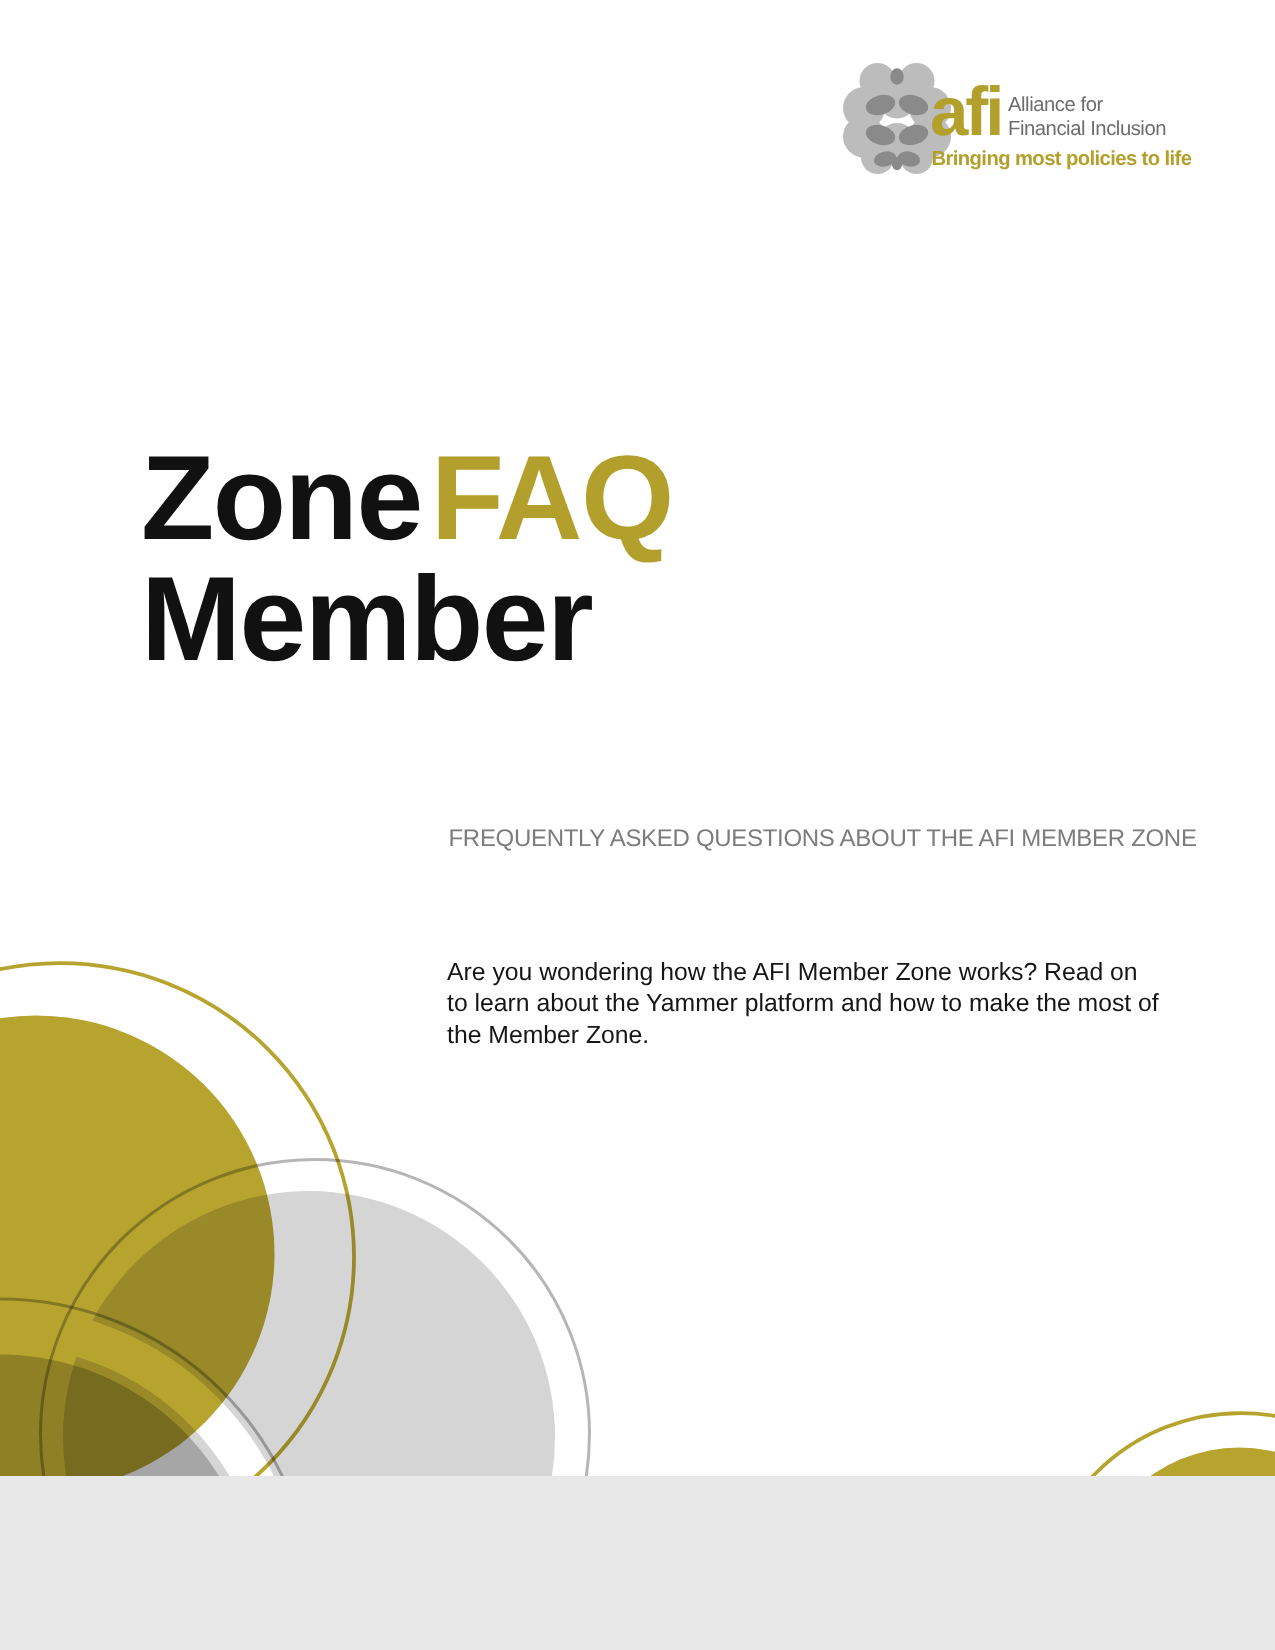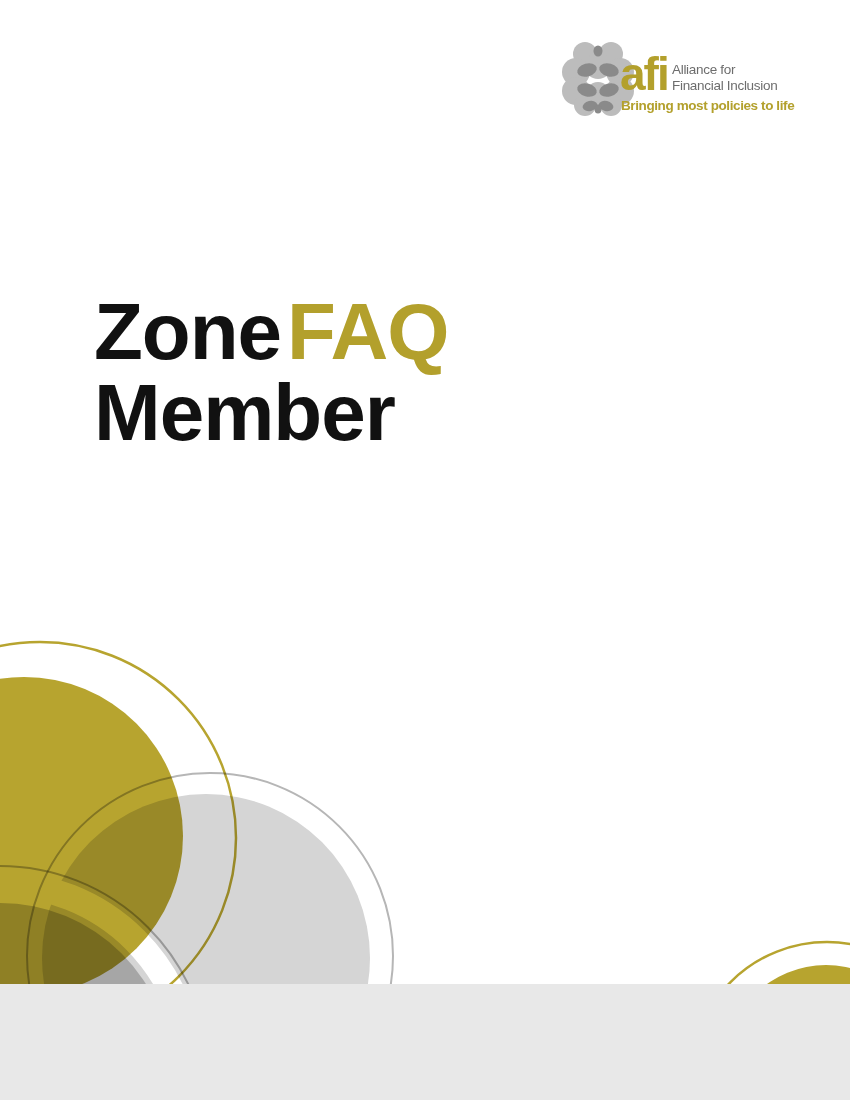--- a/index.html
+++ b/index.html
@@ -126,15 +126,17 @@
       <div>Financial Inclusion</div>
     </div>
     <div class="logo-tagline">Bringing most policies to life</div>
   </div>
 
   <div class="title">
     <div><span>Zone</span><span class="gold">FAQ</span></div>
     <div>Member</div>
   </div>
 
+  <div class="subtitle">FREQUENTLY ASKED QUESTIONS ABOUT THE AFI MEMBER ZONE</div>
 
+  <div class="intro">Are you wondering how the AFI Member Zone works? Read on to learn about the Yammer platform and how to make the most of the Member Zone.</div>
 
 </div>
 
 </body></html>

